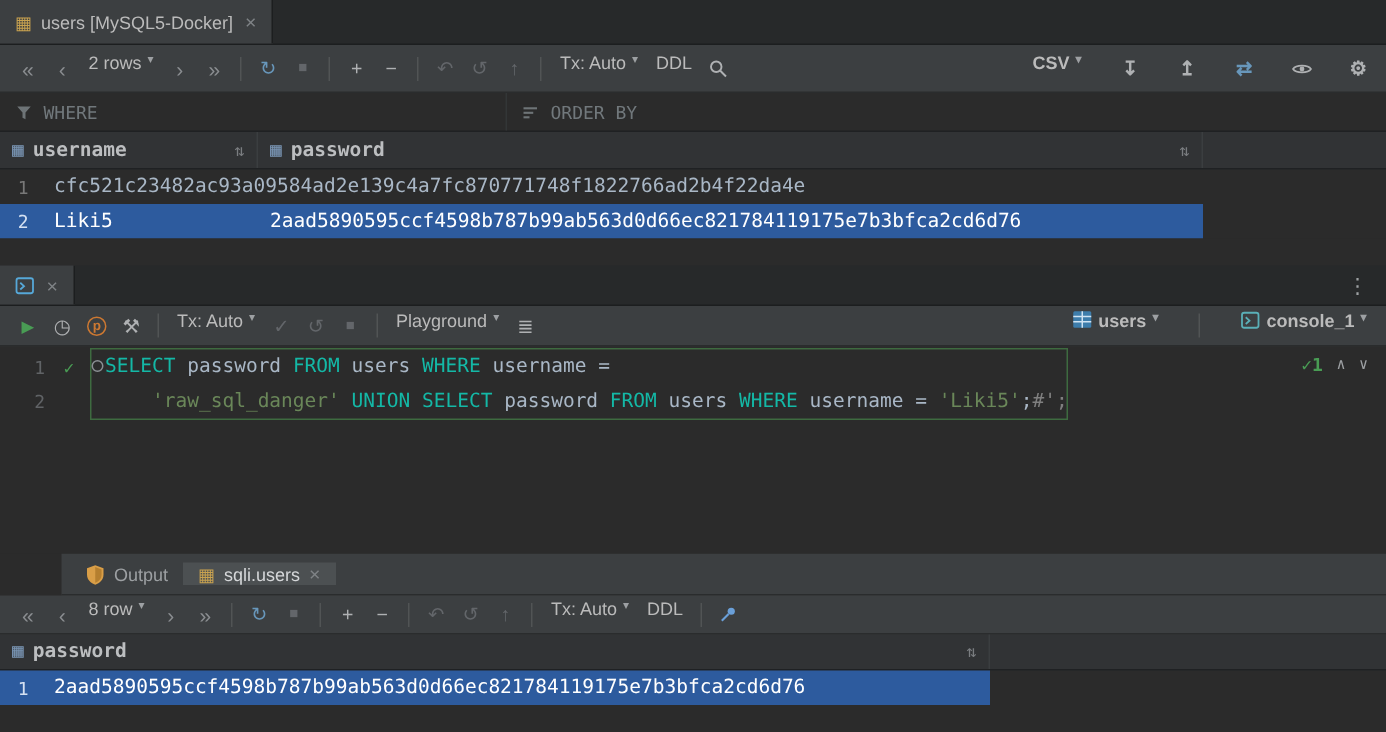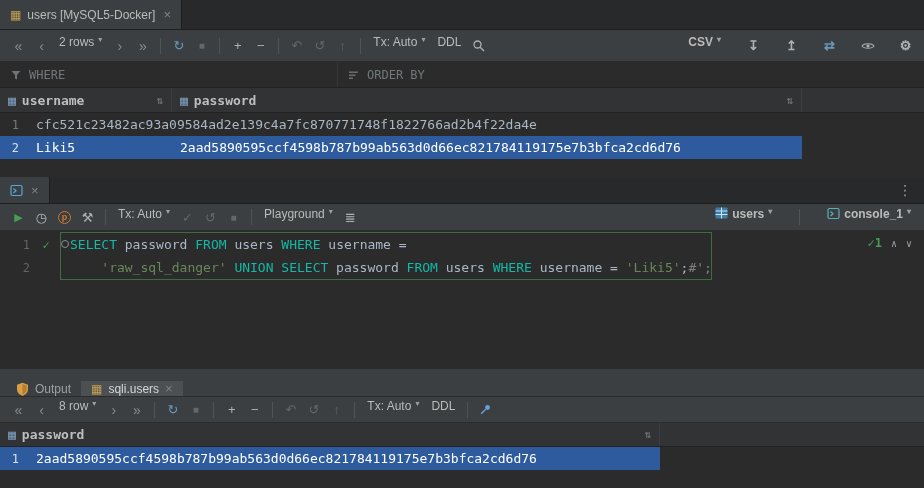--- a/index.html
+++ b/index.html
@@ -60,21 +60,21 @@
   .okmark { color:#499c54; font-weight:bold; }
   .code { padding-left:12px; }
   .tok-kw { color:#14b8a6; } .tok-id { color:#a9b7c6; } .tok-str { color:#6a8759; } .tok-cmt { color:#808080; }
   .exec-box { position:absolute; left:60px; top:1px; width:652px; height:48px; border:1px solid #3e6b40; pointer-events:none; }
   .exec-ring { position:absolute; left:61px; top:9px; width:8px; height:8px; border:1px solid #8a8f93; border-radius:50%; background:#2b2b2b; }
   .editor-controls { position:absolute; right:12px; top:5px; display:flex; align-items:center; gap:9px; font-size:12px; }
   .editor-controls .okres { color:#499c54; font-weight:bold; }
   .editor-controls .chev { color:#9da0a3; font-size:10px; }
 
   
-  .panel-tabs { height:28px; background:#3c3f41; border-bottom:1px solid #2a2c2d; display:flex; align-items:flex-end; padding-left:6px; }
+  .panel-tabs { height:28px; background:#3c3f41; border-bottom:1px solid #2a2c2d; display:flex; align-items:center; padding-left:6px;margin-left:41px; }
   .ptab { display:flex; align-items:center; gap:6px; padding:0 10px; color:#9da0a3; cursor:default; }
   .ptab.active { background:#4c5052; color:#d5d7d9; }
   .ptab .close { color:#7f8386; font-size:13px; }
 
   svg { display:block; }
 </style>
 </head>
 <body>
 
 <div class="app">

